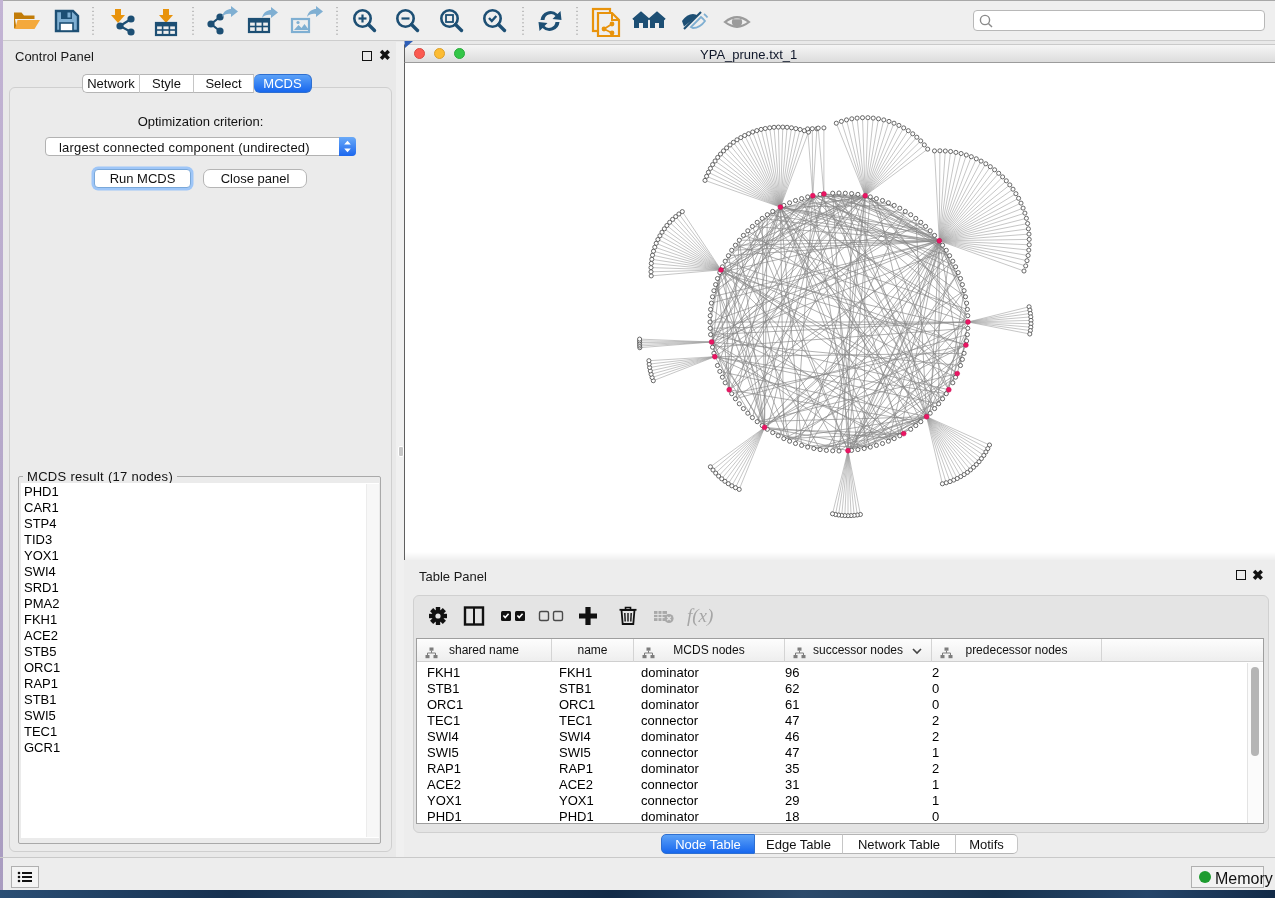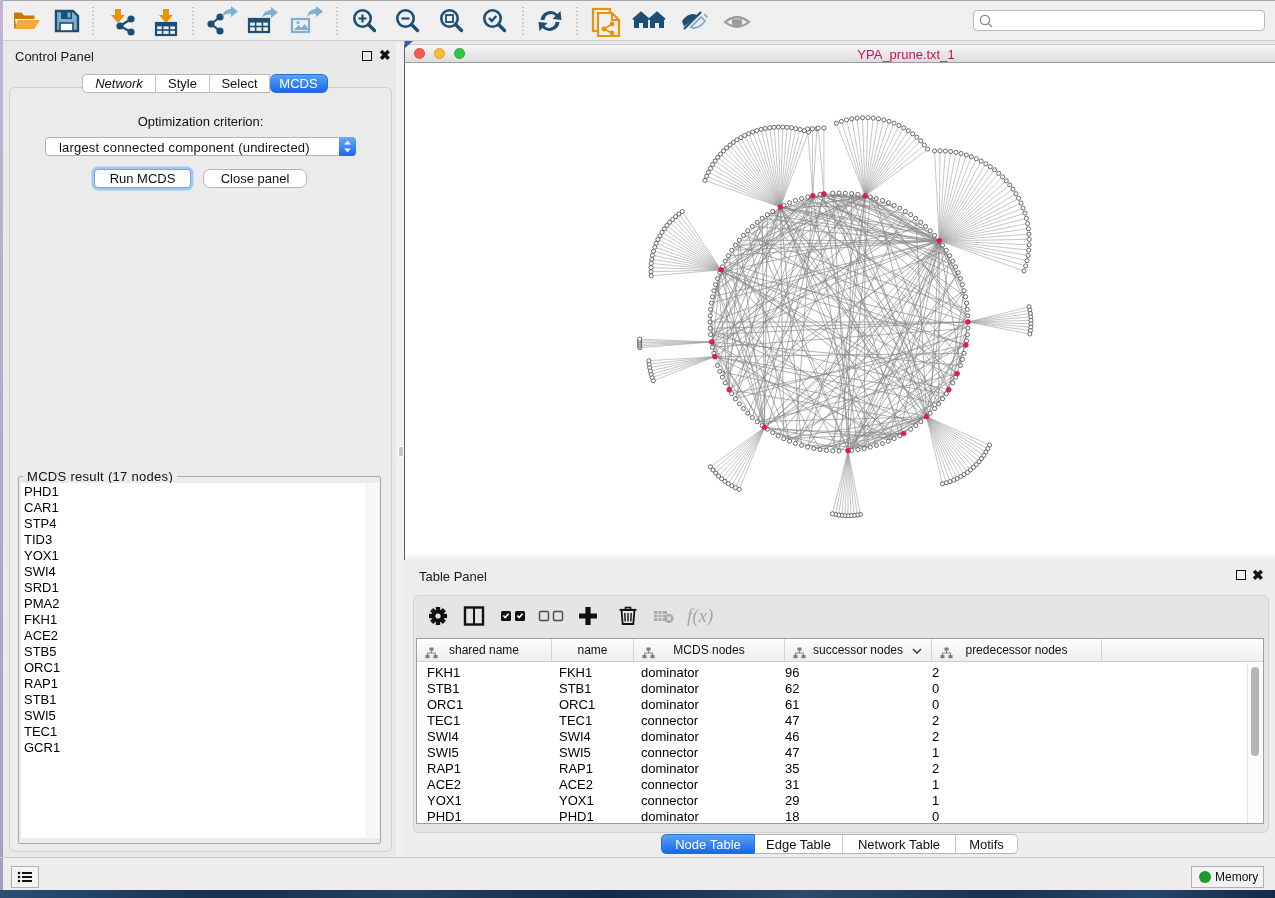--- a/index.html
+++ b/index.html
@@ -49,21 +49,21 @@
 #fs-legend { left:23px; top:469px; background:#ebebeb; padding:0 4px; font-size:13px; letter-spacing:0.3px; color:#111; }
 #mcds-list { left:21px; top:483px; width:358px; height:355px; background:#fff; font-size:13px; line-height:16px; color:#000; padding:1px 0 0 3px; }
 #mcds-scroll { left:366px; top:484px; width:13px; height:353px; background:#f7f7f7; border-left:1px solid #ececec; }
 
 
 
 #net-frame { left:404px; top:44px; width:871px; height:516px; background:#fff; border-left:1.5px solid #5f5f5f; }
 #net-title { left:404px; top:44px; width:871px; height:19px; border-left:1.5px solid #5f5f5f;
   background:linear-gradient(180deg,#f6f6f6,#dcdcdc); border-top:1px solid #cacaca; border-bottom:1px solid #9c9c9c; }
 .tl { position:absolute; top:47.5px; width:11px; height:11px; border-radius:50%; }
-#net-title-text { left:700px; top:47px; width:412px; text-align:center; font-size:13px; color:#be185d; }
+#net-title-text { left:700px; top:47px; width:412px; font-size:13px; color:#0f172a; }
 #net-canvas { left:405px; top:63px; width:870px; height:497px; background:#fff; }
 
 
 #tp-region { left:404px; top:560px; width:871px; height:298px; background:#ededed; }
 #tp-title { left:419px; top:569px; font-size:13px; color:#1a1a1a; }
 #tp-inner { left:413px; top:595px; width:856px; height:238px; background:#e4e4e4; border:1px solid #d0d0d0; border-radius:6px; }
 #tbl { left:416px; top:638px; width:848px; height:186px; background:#fff; border:1px solid #9e9e9e; }
 #tbl-head { position:absolute; left:0; top:0; width:846px; height:23px;
   background:linear-gradient(180deg,#fdfdfd,#eeeeee); border-bottom:1px solid #cfcfcf; }
 .th { position:absolute; top:0; height:23px; font-size:12px; color:#111; line-height:23px; text-align:center; border-right:1px solid #d4d4d4; }
@@ -79,21 +79,21 @@
 .btab.first { border-left:1px solid #b5b5b5; border-radius:5px 0 0 5px; }
 .btab.last { border-radius:0 5px 5px 0; }
 .btab.sel { background:linear-gradient(180deg,#5ba1f7,#1767ee); color:#fff; border-color:#2e6fd0; }
 
 
 #statusline { left:0; top:857px; width:1275px; height:1px; background:#c9c9c9; }
 #status { left:3px; top:858px; width:1272px; height:32px; background:#ededed; }
 #side-btn { left:11px; top:866px; width:28px; height:22px; background:#f4f4f4; border:1px solid #b0b0b0; }
 #mem-btn { left:1191px; top:866px; width:73px; height:22px; background:#f2f2f2; border:1px solid #b0b0b0; }
 #mem-dot { left:1199px; top:871px; width:12px; height:12px; border-radius:50%; background:#1d9b2f; }
-#mem-txt { left:1215px; top:870px; font-size:12px; color:#111; }
+#mem-txt { left:1215px; top:870px; font-size:16px; color:#111; }
 </style></head>
 <body>
 <div class="abs" id="topline"></div>
 <div class="abs" id="toolbar"></div>
 <div class="abs" id="desk-left"></div>
 <div class="abs" id="desk-bottom"></div>
 
 <svg class="abs" style="left:0;top:0;" width="1275" height="42">
 <line x1="93" y1="7" x2="93" y2="35" stroke="#8c8c8c" stroke-width="1" stroke-dasharray="1.2,2.6"></line>
 <line x1="193" y1="7" x2="193" y2="35" stroke="#8c8c8c" stroke-width="1" stroke-dasharray="1.2,2.6"></line>
@@ -206,21 +206,21 @@
 <svg class="abs" style="left:978px;top:13px;" width="18" height="16">
     <circle cx="7" cy="7" r="4.6" fill="none" stroke="#8a8a8a" stroke-width="1.4"></circle>
     <line x1="10.4" y1="10.4" x2="14" y2="14" stroke="#8a8a8a" stroke-width="1.4"></line>
   </svg>
 
 <div class="abs" id="cp-title">Control Panel</div>
 <div class="abs winbtn-sq" style="left:362px; top:51px;"></div>
 <div class="abs winbtn-x" style="left:379px; top:47px;">✖</div>
 <div class="abs" id="cp-content"></div>
 <div class="abs" id="seg">
-  <div class="seg first" style="width:74px;font-style:italic;">Network</div>
+  <div class="seg first" style="width:58px;">Network</div>
   <div class="seg" style="width:54px;">Style</div>
   <div class="seg" style="width:60px;">Select</div>
   <div class="seg sel last" style="width:58px;">MCDS</div>
 </div>
 <div class="abs" id="opt-label">Optimization criterion:</div>
 <div class="abs" id="combo">
     <span class="txt">largest connected component (undirected)</span>
   <div class="spin"><svg width="17" height="19" viewBox="0 0 17 19">
     <path d="M5.2 7.6 L8.5 3.8 L11.8 7.6 Z" fill="#fff"></path>
     <path d="M5.2 11.4 L8.5 15.2 L11.8 11.4 Z" fill="#fff"></path>

